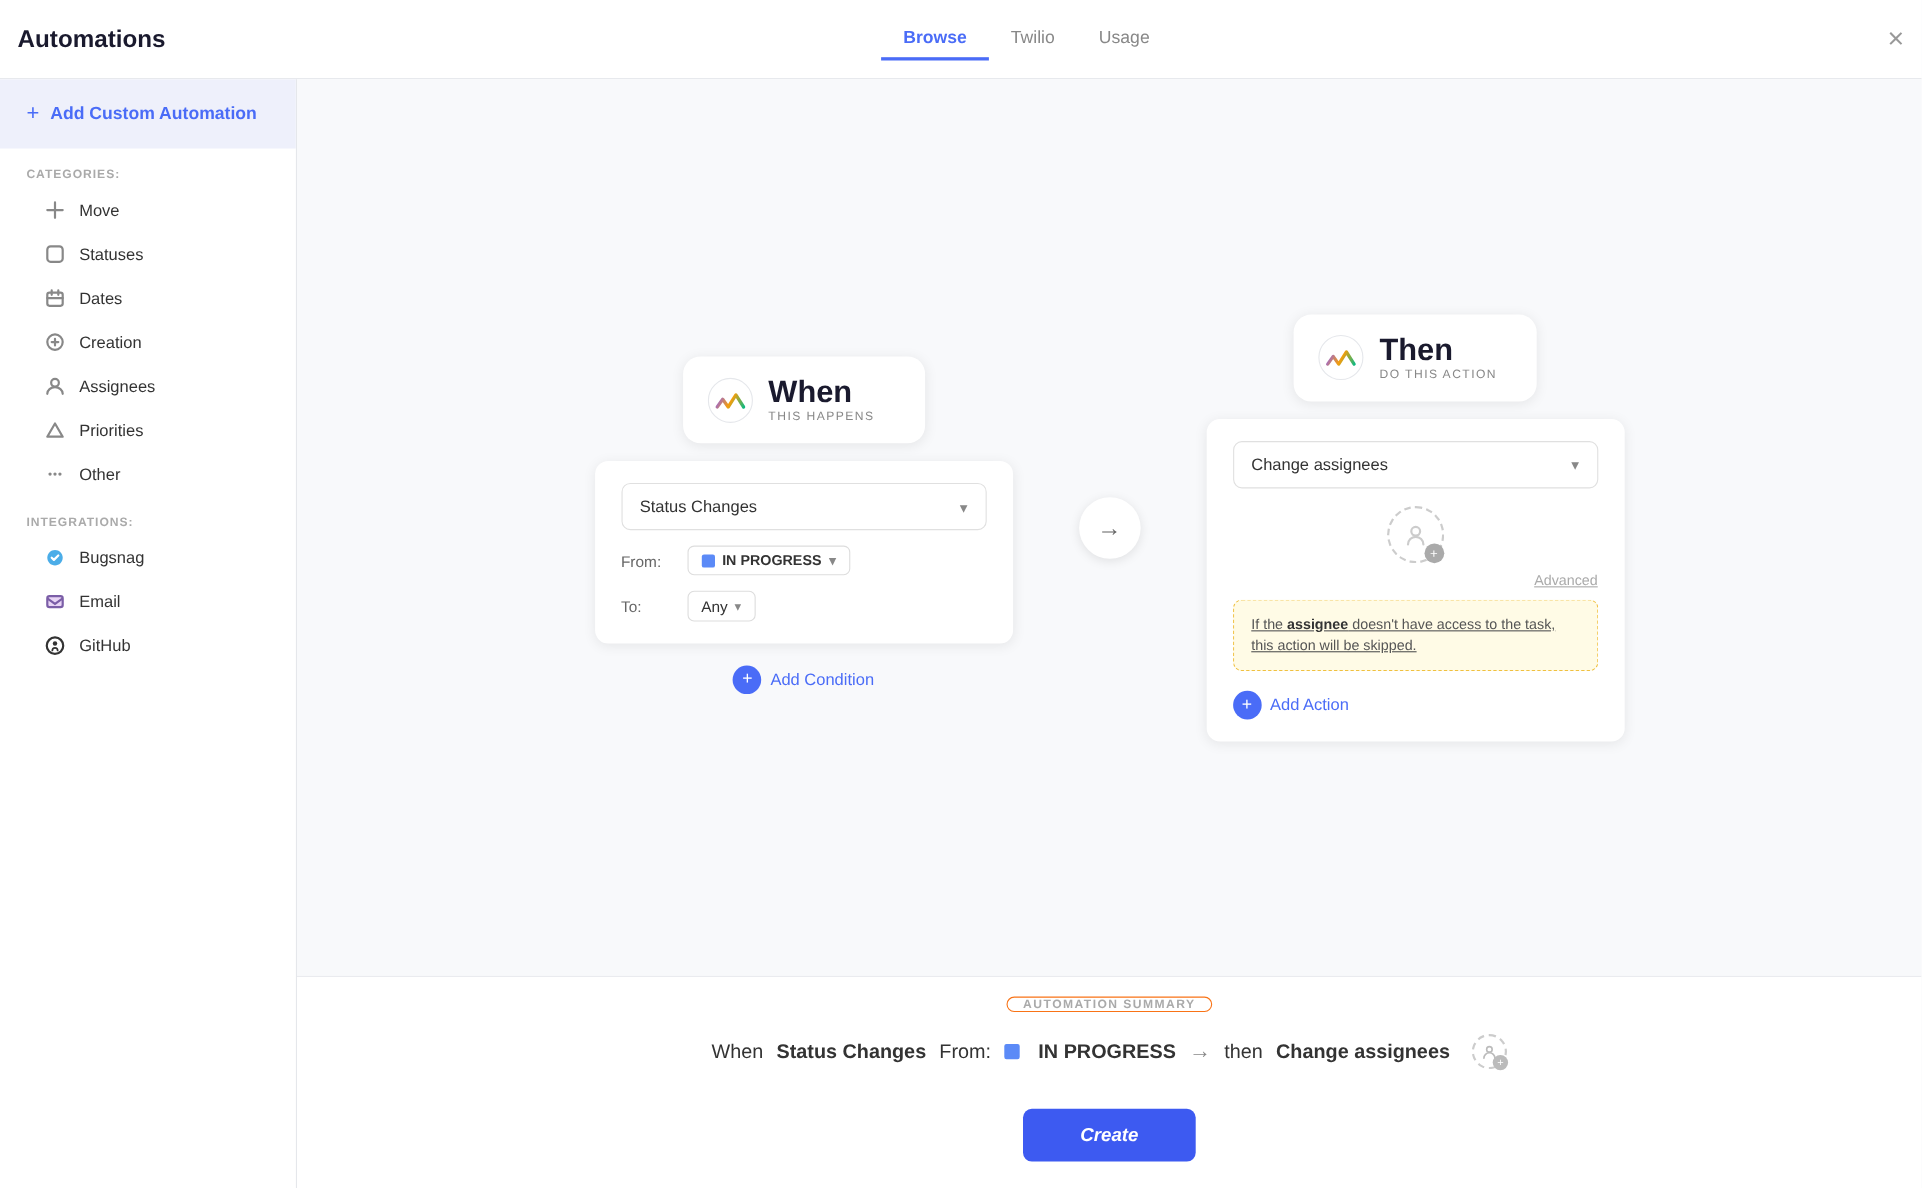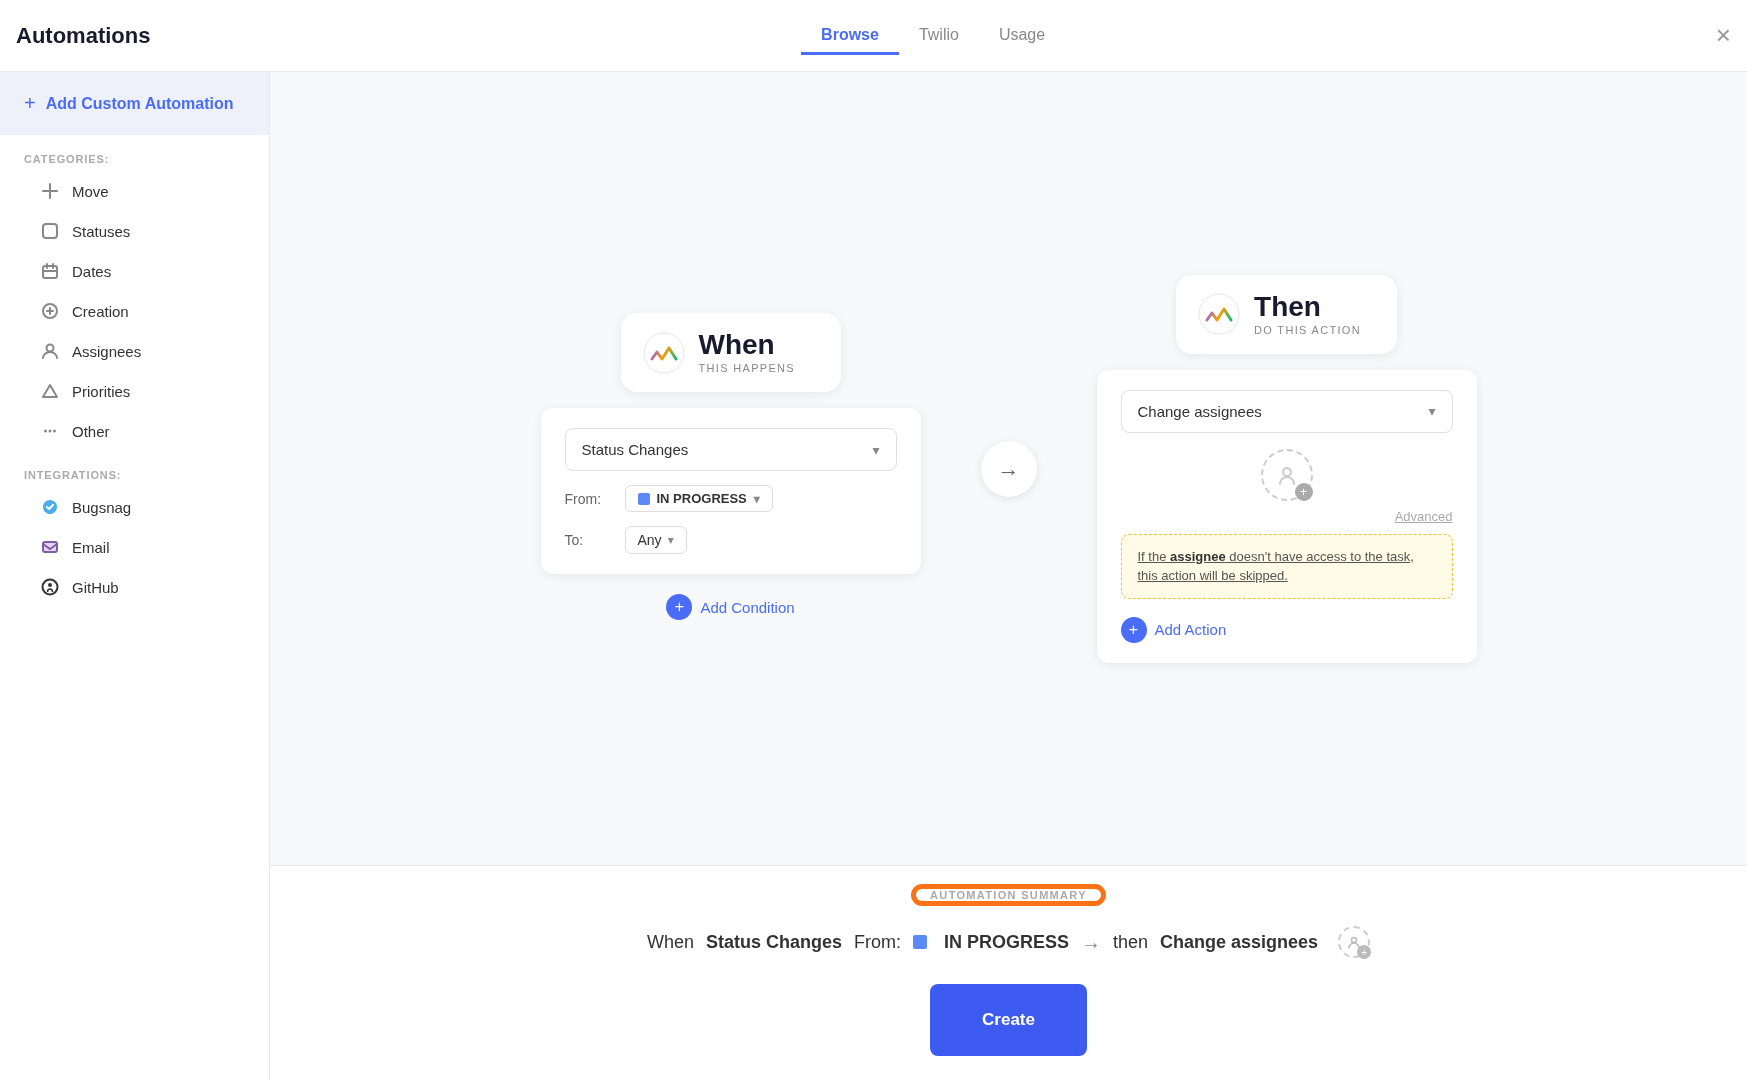--- a/index.html
+++ b/index.html
@@ -150,33 +150,33 @@
       min-height: 180px; display: flex; flex-direction: column; align-items: center;
       justify-content: flex-start; padding: 0;
     }
     .summary-label-row {
       display: flex; align-items: center; justify-content: center;
       padding: 18px 0 0;
     }
     .summary-label {
       font-size: 11px; font-weight: 600; letter-spacing: 0.12em; color: #aaa;
       background: #fff; padding: 0 14px;
-      border: 5px solid #f97316; border-radius: 20px;
+      border: 1px solid #f97316; border-radius: 20px;
     }
     .summary-content {
       display: flex; align-items: center; gap: 12px;
       font-size: 18px; color: #333; padding: 20px 40px;
       flex-wrap: wrap; justify-content: center;
     }
     .summary-status-dot { width: 14px; height: 14px; border-radius: 2px; background: #5b8af7; flex-shrink: 0; display: inline-block; vertical-align: middle; margin-right: 5px; }
     .summary-arrow { font-size: 20px; color: #888; }
     .create-btn {
       background: #3d5af1; color: #fff; border: none; border-radius: 8px;
-      padding: 26px 52px; font-size: 17px; font-weight: 600; cursor: pointer;
-      margin-top: 6px; margin-bottom: 24px;
+      padding: 14px 52px; font-size: 17px; font-weight: 600; cursor: pointer;
+      margin-top: 16px; margin-bottom: 24px; font-style: italic;
     }
 
     
     .cu-logo { width: 42px; height: 42px; }
 
     
     .summary-assignee {
       width: 32px; height: 32px; border-radius: 50%; border: 2px dashed #ccc;
       display: inline-flex; align-items: center; justify-content: center;
       color: #bbb; font-size: 16px; position: relative; margin-left: 8px;

